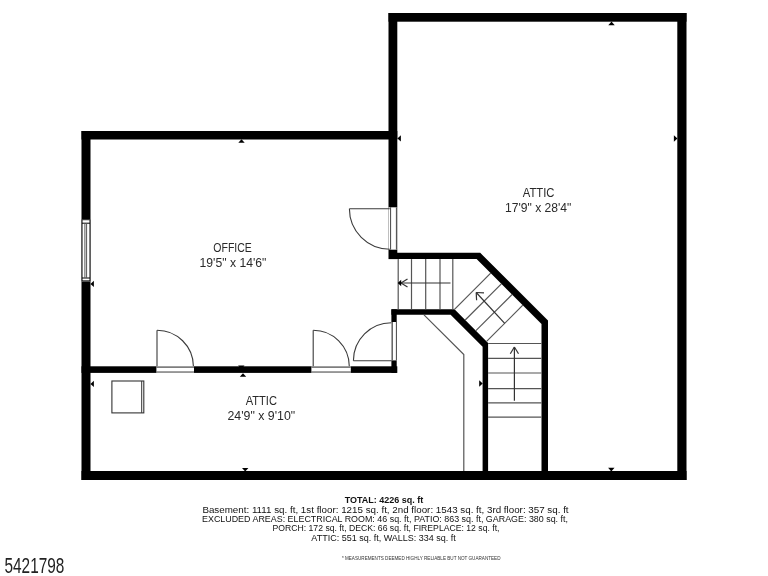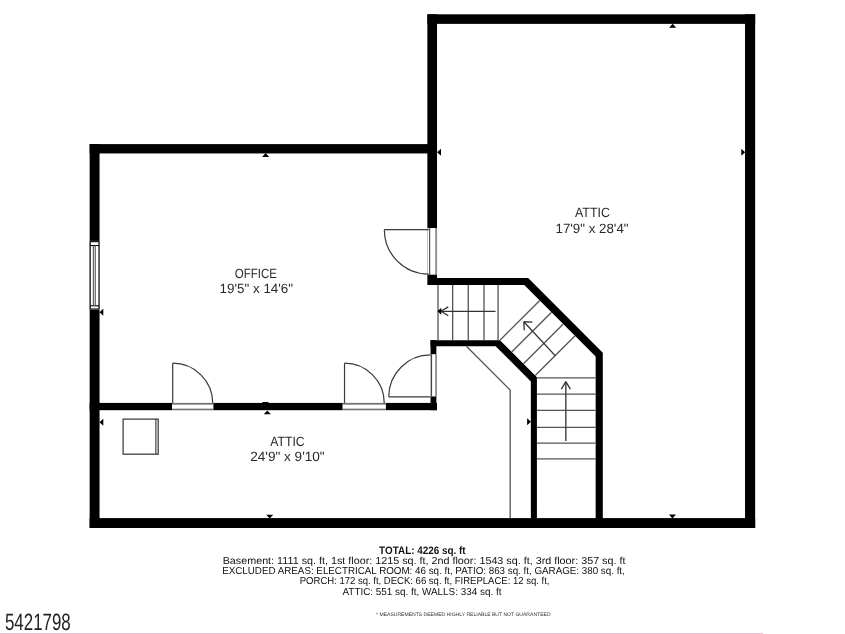--- a/index.html
+++ b/index.html
@@ -1,16 +1,16 @@
 <!DOCTYPE html>
 <html><head>
 <meta charset="utf-8">
 <style>
   html,body{margin:0;padding:0;background:#fff;}
-  .page{position:relative;width:768px;height:576px;background:#be185d;overflow:hidden;
+  .page{position:relative;width:768px;height:576px;background:#1d4ed8;overflow:hidden;
         font-family:"Liberation Sans", sans-serif;}
   svg{position:absolute;left:0;top:0;}
 </style>
 </head>
 <body>
 <div class="page">
 <svg width="768" height="576" viewBox="0 0 768 576">
 
   <rect x="0" y="0" width="768" height="576" fill="#ffffff"></rect>
 

